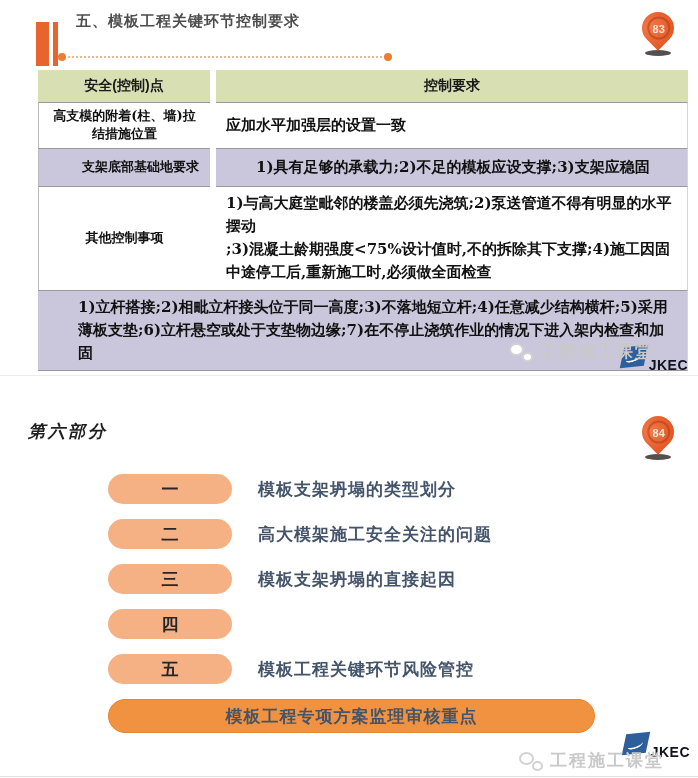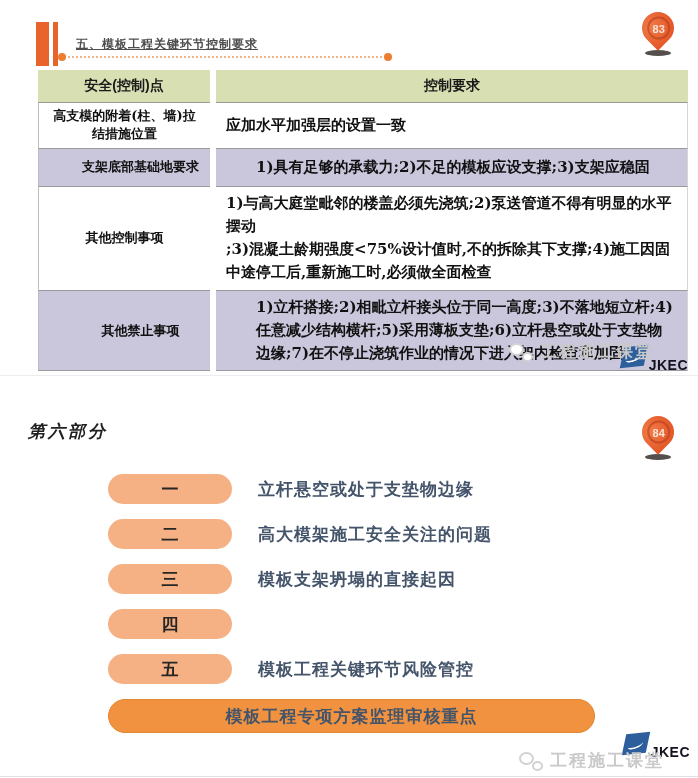--- a/index.html
+++ b/index.html
@@ -8,22 +8,22 @@
 
   .slide { position:relative; width:698px; background:#fff; }
   .slide1 { height:376px; border-bottom:1px solid #ececec; }
   .spacer { height:26px; }
   .slide2 { height:375px; border-bottom:1px solid #e0e0e0; }
 
   
   .accent { position:absolute; left:36px; top:22px; height:44px; }
   .accent .bar1 { position:absolute; left:0; top:0; width:13px; height:44px; background:#e8642c; }
   .accent .bar2 { position:absolute; left:17px; top:0; width:5px; height:44px; background:#e8642c; }
-  .s1-title { position:absolute; left:76px; top:36px; font-size:12px; font-weight:bold;
-    color:#4d4d4d; letter-spacing:1px;text-decoration:underline; }
+  .s1-title { position:absolute; left:76px; top:12px; font-size:15px; font-weight:bold;
+    color:#4d4d4d; letter-spacing:1px; }
   .dotted { position:absolute; left:60px; top:56px; width:330px;
     border-top:2px dotted #f2b48c; }
   .dotted i { position:absolute; top:-5px; width:8px; height:8px; border-radius:50%;
     background:#ed7d31; }
   .dotted i.d1 { left:-2px; }
   .dotted i.d2 { right:-2px; }
 
   
   .pin { position:absolute; width:36px; text-align:center; }
   .pin1 { right:22px; top:12px; }
@@ -135,21 +135,20 @@
       <div class="trow r2 shade">
         <div class="cl">支架底部基础地要求</div>
         <div class="cr">1)具有足够的承载力;2)不足的模板应设支撑;3)支架应稳固</div>
       </div>
       <div class="trow r3">
         <div class="cl">其他控制事项</div>
         <div class="cr">1)与高大庭堂毗邻的楼盖必须先浇筑;2)泵送管道不得有明显的水平摆动
 ;3)混凝土龄期强度&lt;75%设计值时,不的拆除其下支撑;4)施工因固中途停工后,重新施工时,必须做全面检查</div>
       </div>
       <div class="trow r4 shade">
-        <div class="cl">其他禁止事项</div>
         <div class="cr">1)立杆搭接;2)相毗立杆接头位于同一高度;3)不落地短立杆;4)任意减少结构横杆;5)采用薄板支垫;6)立杆悬空或处于支垫物边缘;7)在不停止浇筑作业的情况下进入架内检查和加固</div>
       </div>
     </div>
 
     <div class="jkec jkec1">
       <span class="flag"></span>
       <span class="jtext">JKEC</span>
     </div>
     <div class="wm wm1">
       <span class="wm-icon">
@@ -170,21 +169,21 @@
       <div class="pin-head">
         <span class="pin-ring">84</span>
       </div>
       <div class="pin-tip"></div>
       <div class="pin-shadow"></div>
     </div>
 
     <div class="menu">
       <div class="mi">
         <div class="pill">一</div>
-        <div class="mlabel">立杆悬空或处于支垫物边缘</div>
+        <div class="mlabel">模板支架坍塌的类型划分</div>
       </div>
       <div class="mi">
         <div class="pill">二</div>
         <div class="mlabel">高大模架施工安全关注的问题</div>
       </div>
       <div class="mi">
         <div class="pill">三</div>
         <div class="mlabel">模板支架坍塌的直接起因</div>
       </div>
       <div class="mi">

